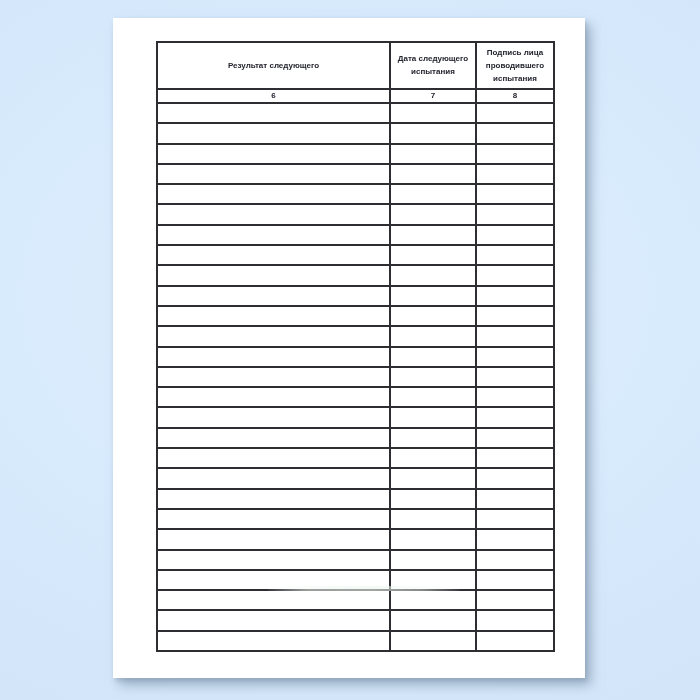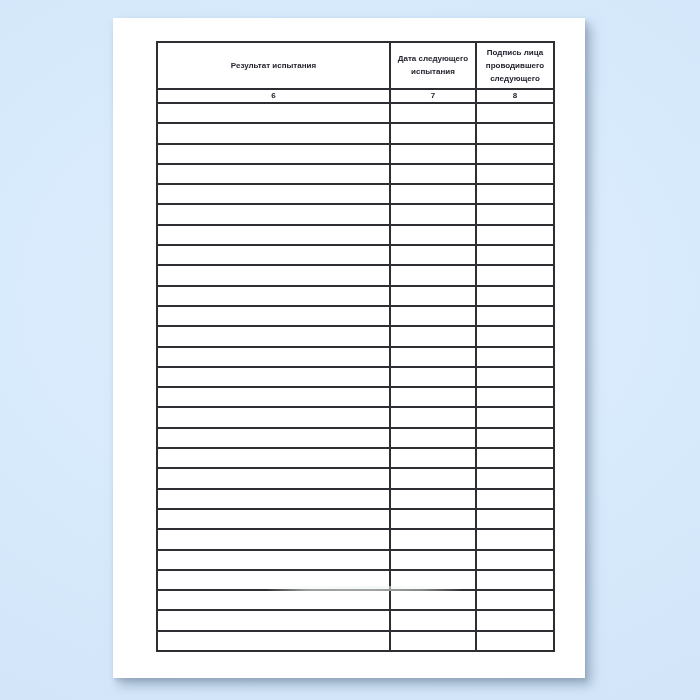--- a/index.html
+++ b/index.html
@@ -89,26 +89,26 @@
   <div class="paper">
 
     <table class="reg-table">
       <colgroup>
         <col class="c1">
         <col class="c2">
         <col class="c3">
       </colgroup>
       <thead>
         <tr class="header-row">
-          <th>Результат испытания</th>
+          <th>Результат следующего</th>
           <th>Дата следующего
 испытания</th>
           <th>Подпись лица
 проводившего
-следующего</th>
+испытания</th>
         </tr>
         <tr class="number-row">
           <td>6</td>
           <td>7</td>
           <td>8</td>
         </tr>
       </thead>
       <tbody id="table-body">
           <tr>
             <td></td>

